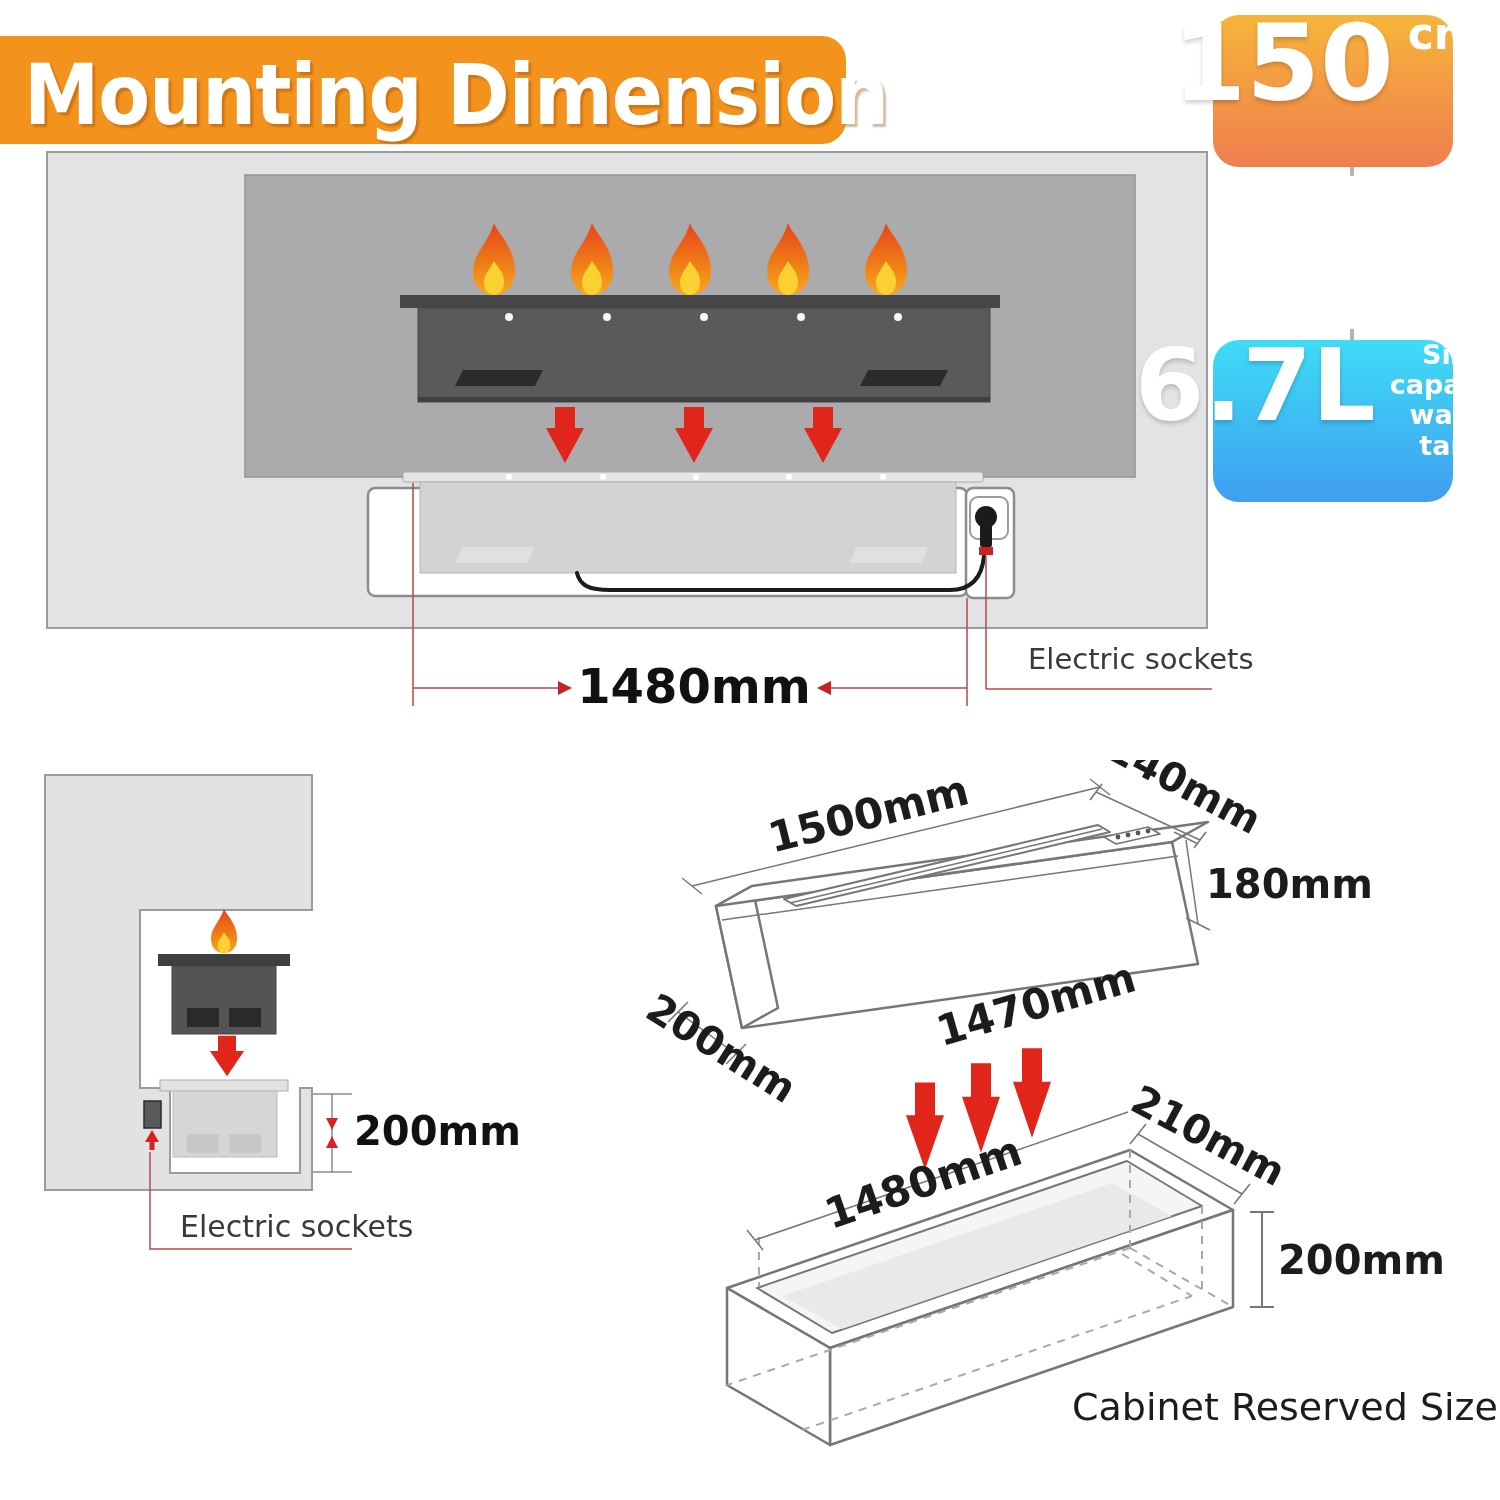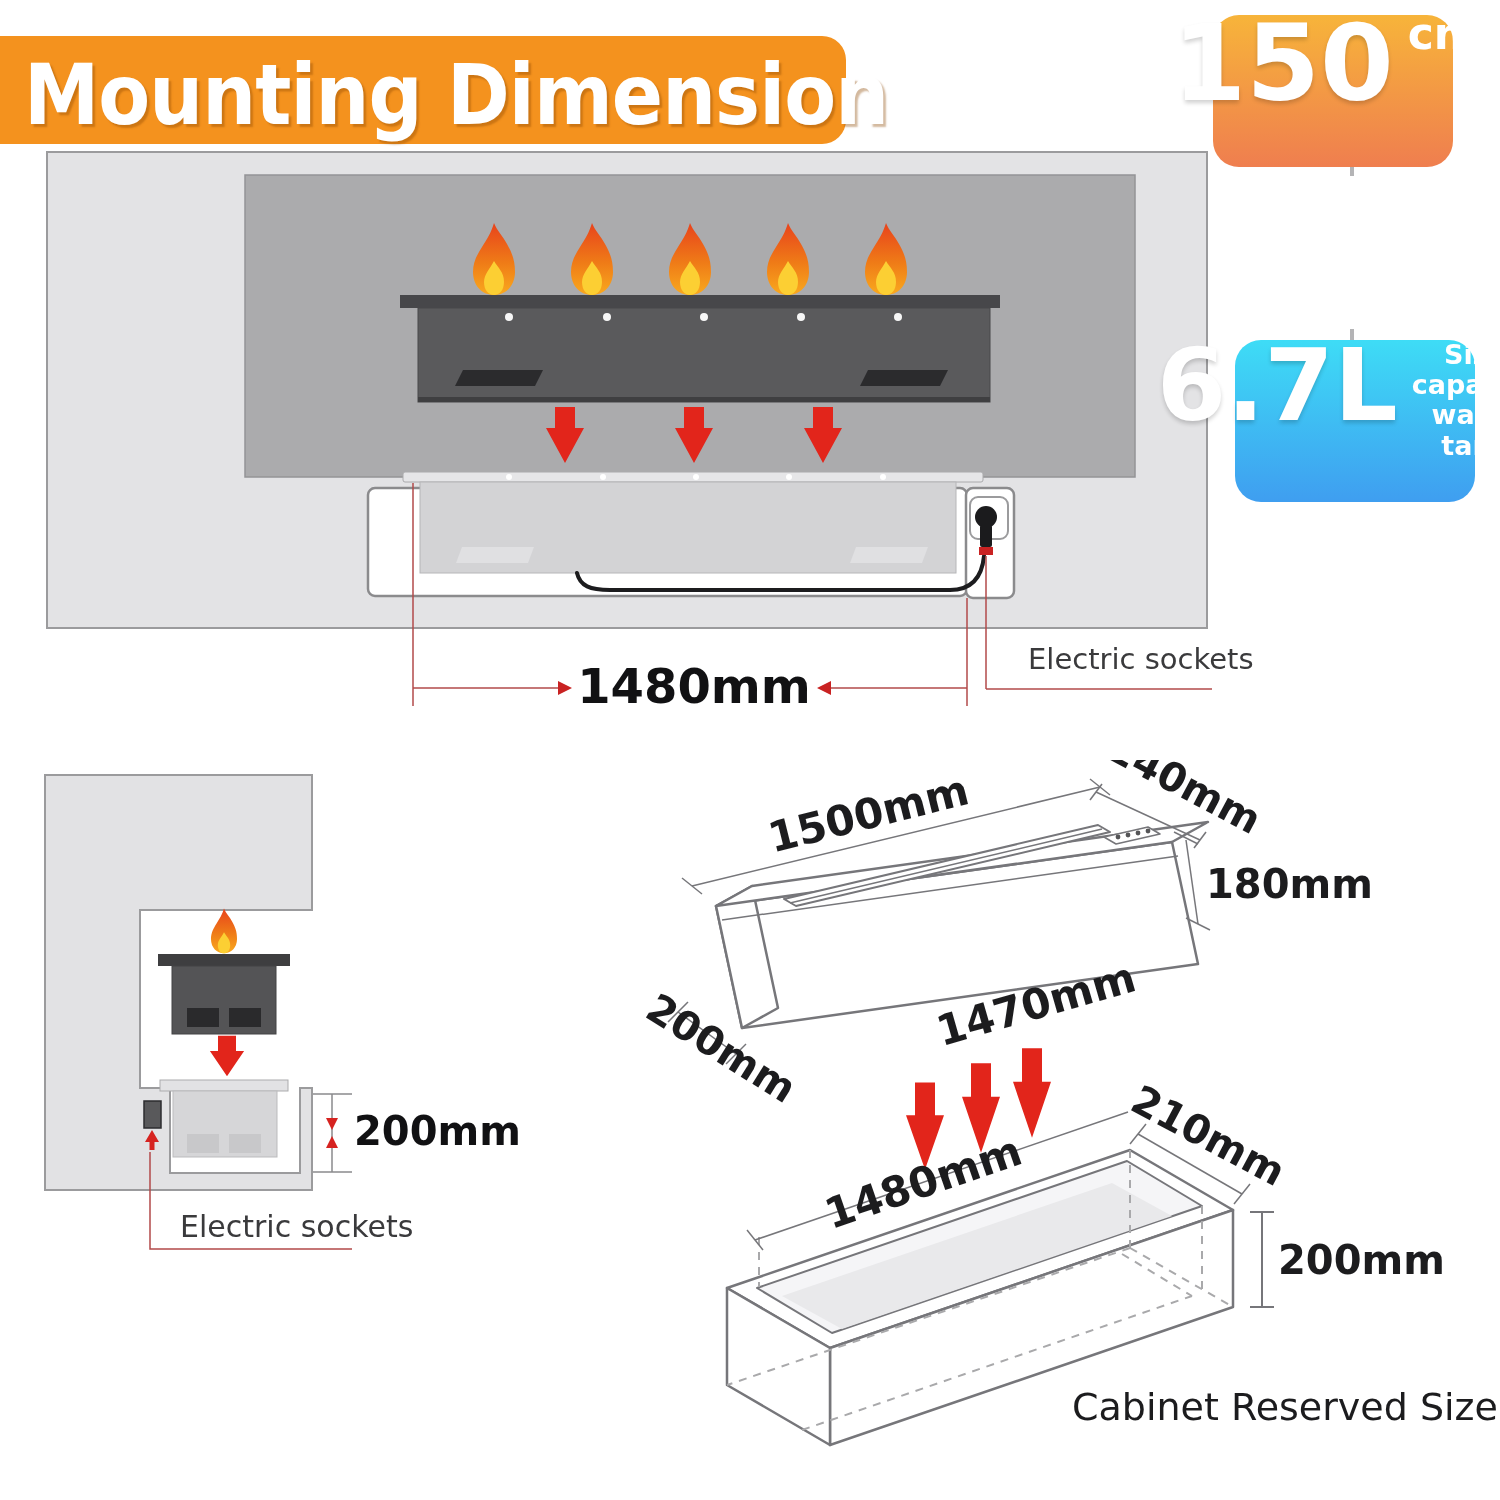--- a/index.html
+++ b/index.html
@@ -141,21 +141,21 @@
   <div class="title-bar">
     <span>Mounting Dimension</span>
   </div>
 
   <div class="badge" id="badge-size" style="background: linear-gradient(rgb(247, 180, 58), rgb(239, 126, 79));">
     <div class="big">150</div>
     <div class="sub">cm</div>
   </div>
   <div class="badge-connector" id="conn1"></div>
   <div class="badge-connector" id="conn2"></div>
-  <div class="badge" id="badge-tank" style="background: linear-gradient(rgb(62, 220, 246), rgb(63, 158, 240)); margin-left: 22px;">
+  <div class="badge" id="badge-tank" style="background: linear-gradient(rgb(62, 220, 246), rgb(63, 158, 240));">
     <div class="big">6.7L</div>
     <div class="sub">Size capacity water tank</div>
   </div>
 
   <svg id="svg-side" width="560" height="740" viewBox="0 760 560 740">
     <path d="M45,775 L312,775 L312,910 L140,910 L140,1088 L170,1088 L170,1173 L300,1173 L300,1088 L312,1088 L312,1190 L45,1190 Z" fill="#e2e2e4" stroke="#9b9b9d" stroke-width="2"></path>
 
     <g>
       <rect x="158" y="954" width="132" height="12" fill="#3e3e40"></rect>
       <rect x="172" y="966" width="104" height="68" fill="#545456" stroke="#434345" stroke-width="1"></rect>

